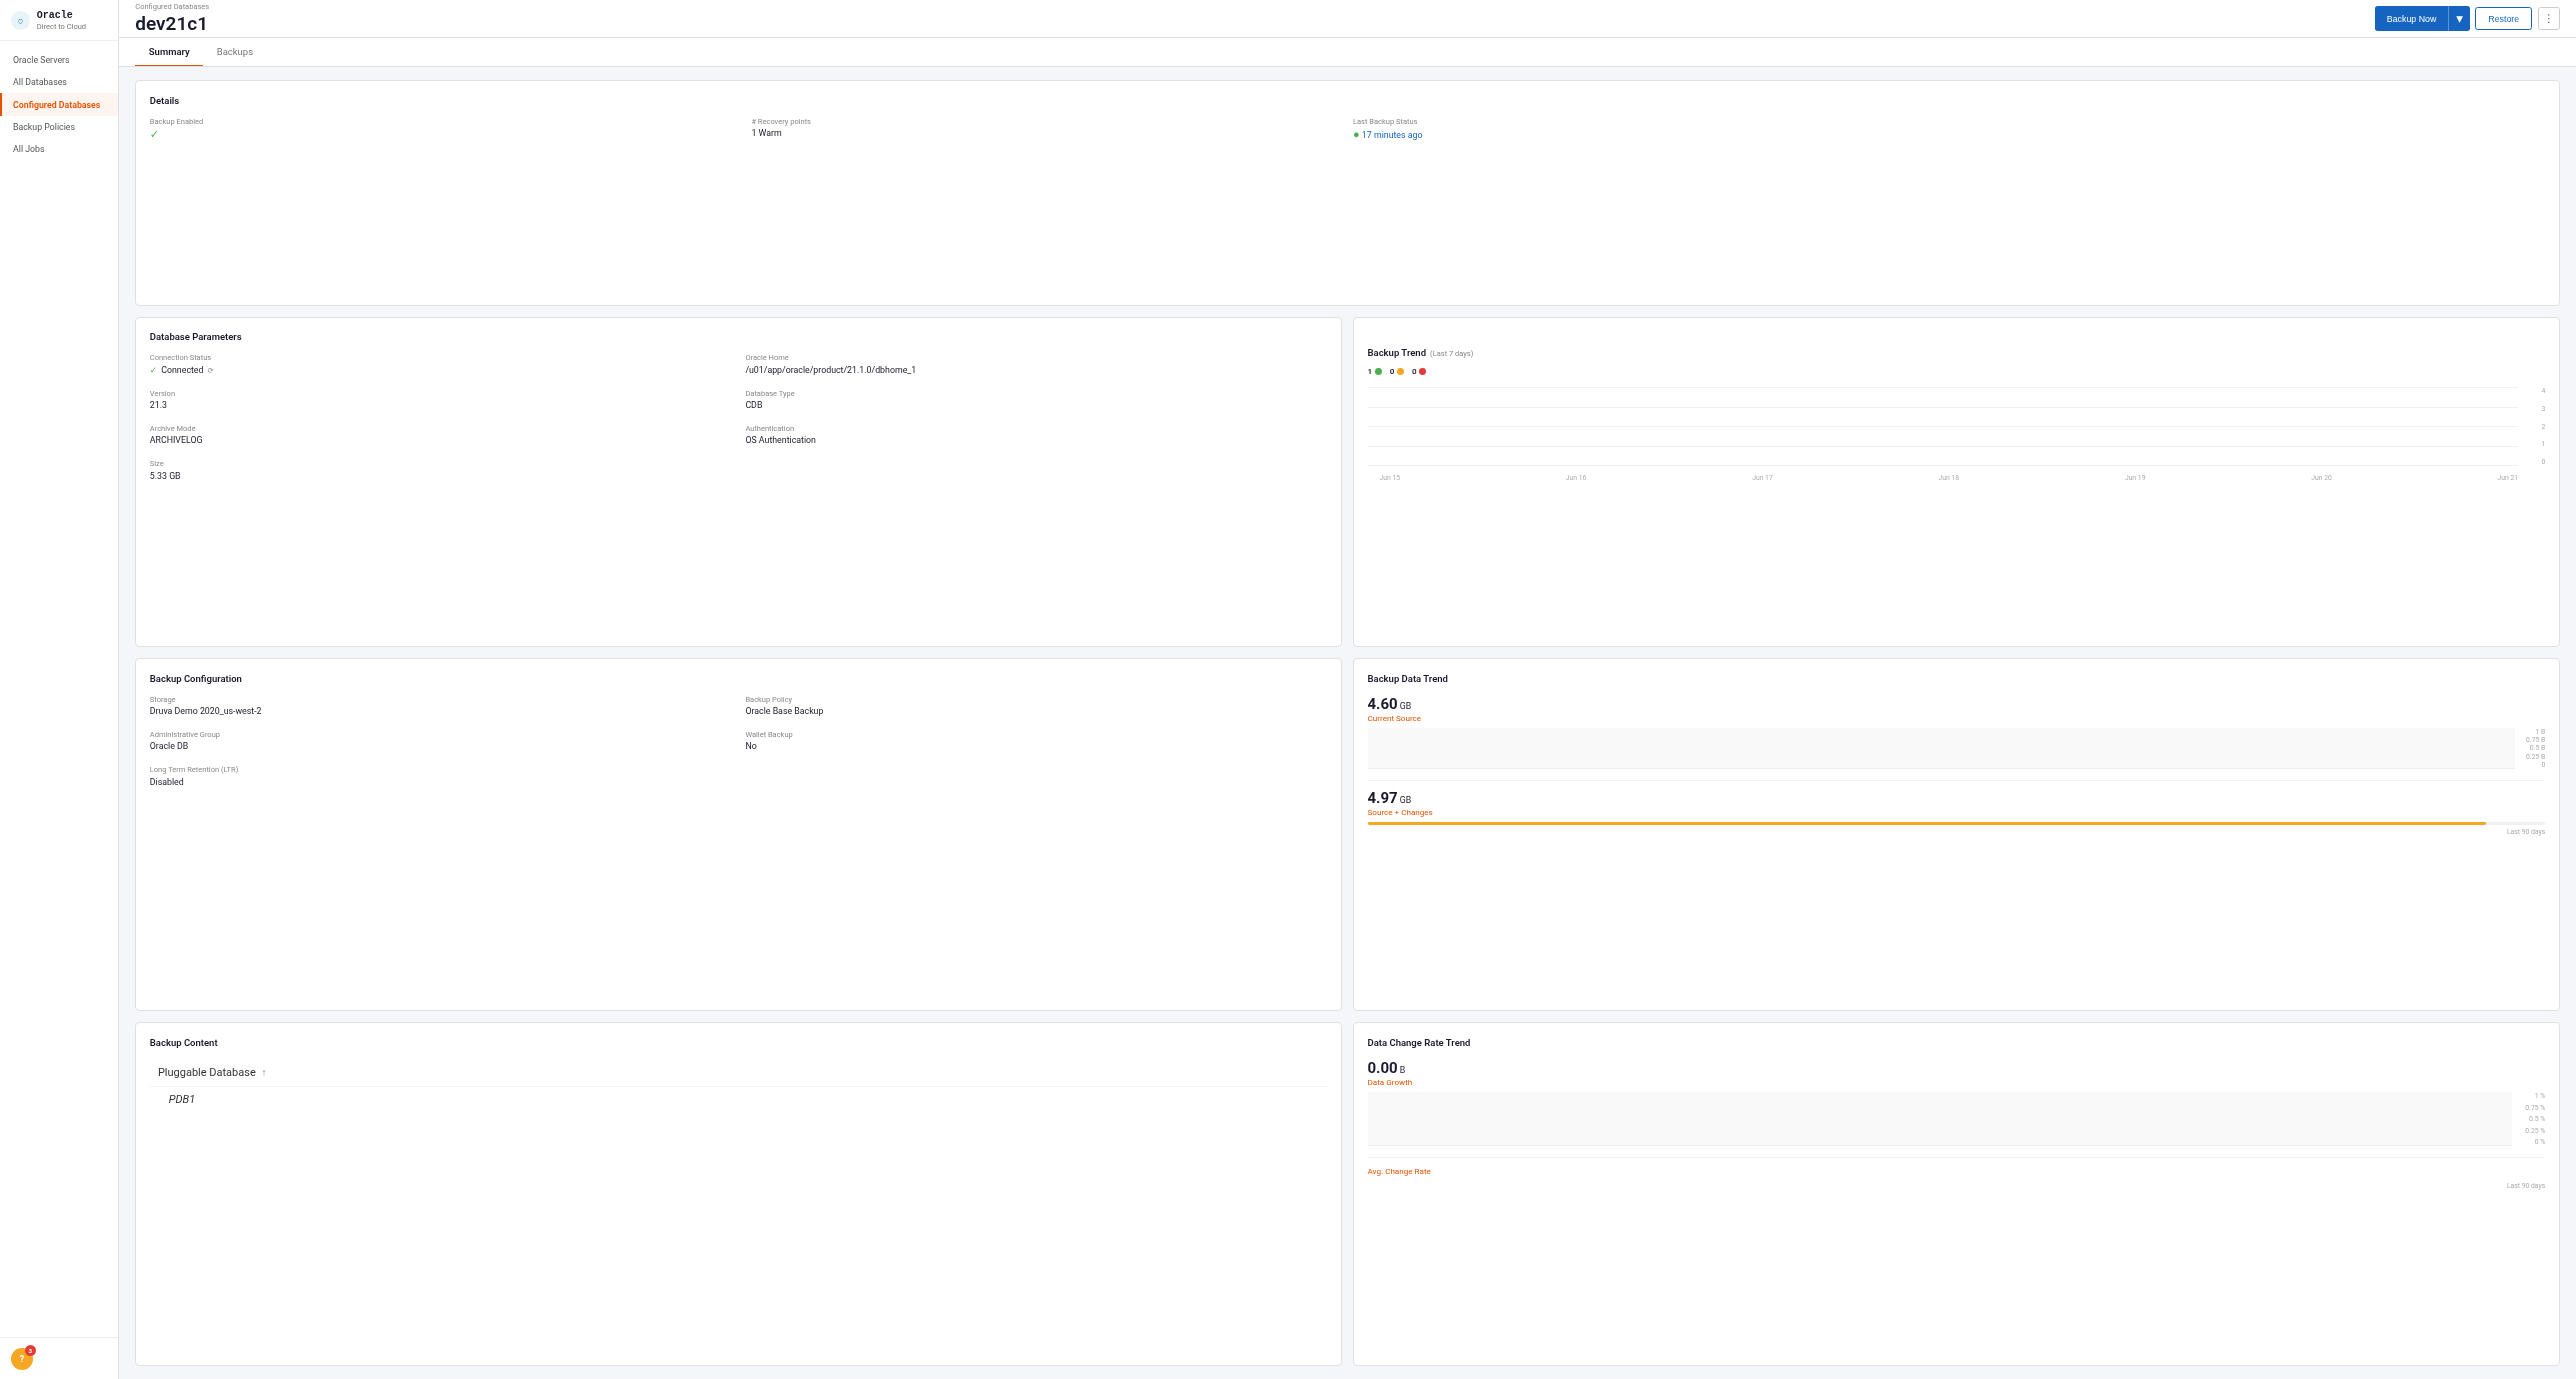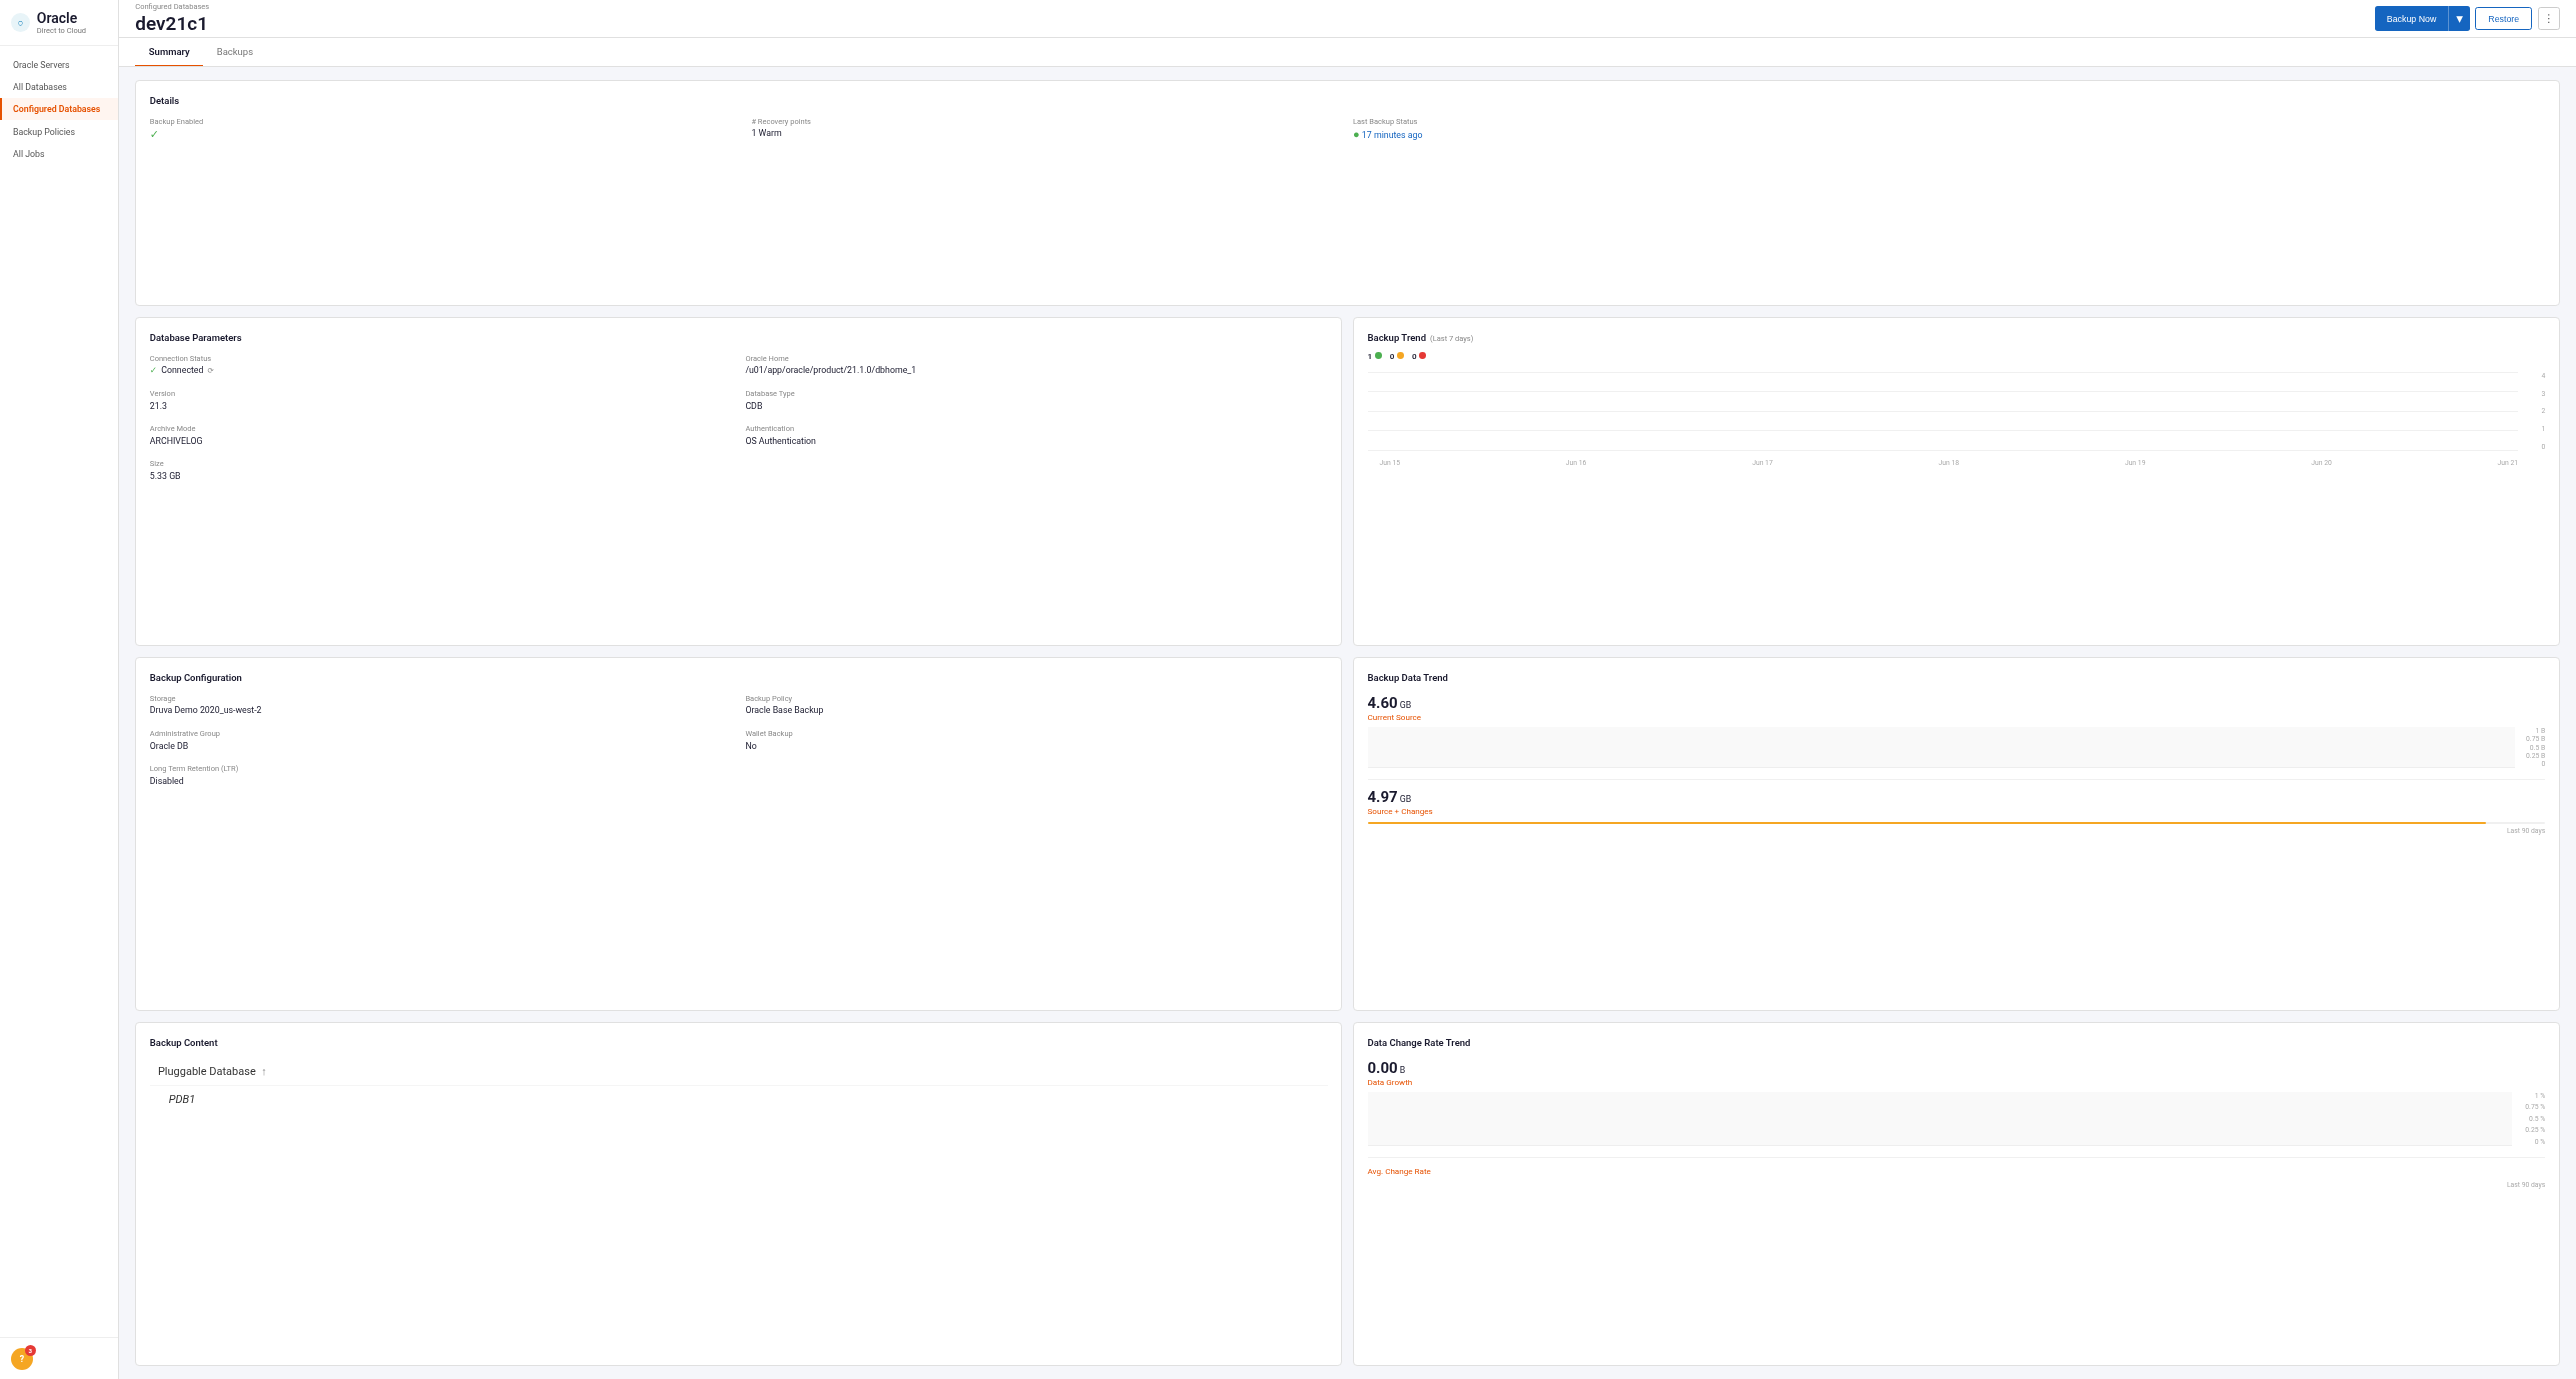--- a/index.html
+++ b/index.html
@@ -2,21 +2,21 @@
 <html style="font-size:11px"><head>
   <meta charset="utf-8">
   <style>
     * { box-sizing: border-box; margin: 0; padding: 0; }
     body { font-family: -apple-system, BlinkMacSystemFont, 'Segoe UI', Roboto, sans-serif; background: #f5f6fa; color: #333; font-size: 8.8px; display: flex; height: 100vh; overflow: hidden; }
 
     
     .sidebar { width: 119px; background: #fff; border-right: 0.7px solid #e0e0e0; display: flex; flex-direction: column; flex-shrink: 0; }
     .sidebar-logo { padding: 9.5px 11px; display: flex; align-items: center; gap: 6.8px; border-bottom: 0.7px solid #eee; }
     .sidebar-logo-icon { width: 19px; height: 19px; background: #e8f4f8; border-radius: 50%; display: flex; align-items: center; justify-content: center; color: #0077b6; font-size: 9.5px; }
-    .sidebar-logo-text .app-name { font-size: 14px; font-weight: 600; color: #1a1a2e; line-height: 1.2; }
+    .sidebar-logo-text .app-name { font-size: 10px; font-weight: 600; color: #1a1a2e; line-height: 1.2; font-family: Liberation Mono, monospace; }
     .sidebar-logo-text .app-sub { font-size: 7.5px; color: #777; }
     .sidebar-nav { padding: 8.1px 0; flex: 1; }
     .sidebar-item { padding: 6.1px 11px; cursor: pointer; color: #555; font-size: 8.8px; border-left: 2px solid transparent; }
     .sidebar-item.active { color: #e65100; font-weight: 600; border-left: 2px solid #e65100; background: #fff5f0; }
     .sidebar-footer { padding: 9.5px 11px; border-top: 0.7px solid #eee; }
     .help-btn { width: 22px; height: 22px; background: #f5a623; border-radius: 50%; display: flex; align-items: center; justify-content: center; color: #fff; font-size: 8.8px; font-weight: bold; cursor: pointer; position: relative; }
     .help-badge { position: absolute; top: -2.7px; right: -2.7px; background: #e53935; color: #fff; border-radius: 50%; width: 11px; height: 11px; font-size: 6.1px; display: flex; align-items: center; justify-content: center; }
 
     
     .main { flex: 1; display: flex; flex-direction: column; overflow: hidden; }
@@ -200,21 +200,21 @@
         </div>
         <div class="param-item">
           <label>Size</label>
           <div class="value">5.33 GB</div>
         </div>
       </div>
     </div>
 
     <div class="card">
       <div style="display:flex;align-items:baseline;gap:4.1px;margin-bottom:8.1px;">
-        <div class="card-title" style="margin-bottom:0;">Backup Trend</div>
+        <div class="card-title" style="margin-bottom:0;margin-top:16px;">Backup Trend</div>
         <span style="font-size:7.5px;color:#888;">(Last 7 days)</span>
       </div>
       <div class="trend-legend">
         <div class="legend-item">
           <span style="color:#1a1a2e;font-weight:600;">1</span>
           <span class="legend-dot" style="background:#4caf50;"></span>
         </div>
         <div class="legend-item">
           <span style="color:#1a1a2e;font-weight:600;">0</span>
           <span class="legend-dot" style="background:#f5a623;"></span>

